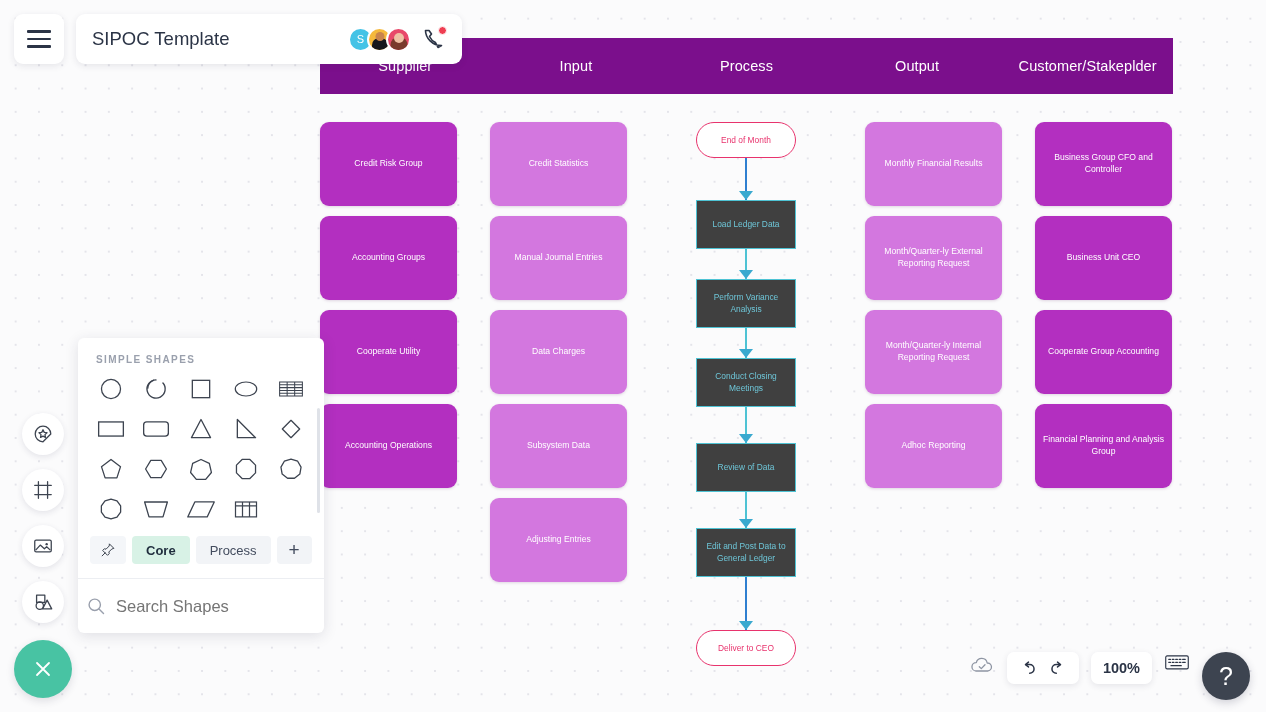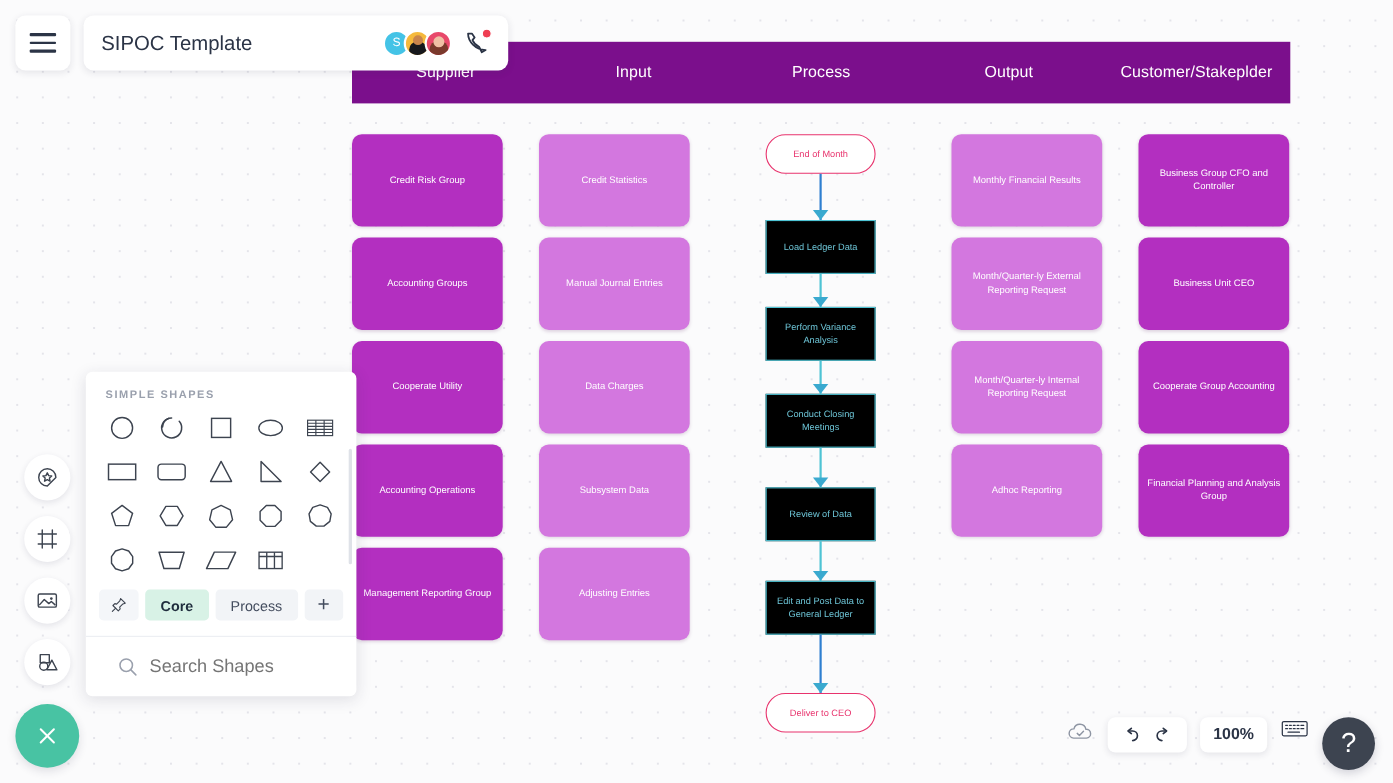--- a/index.html
+++ b/index.html
@@ -78,21 +78,21 @@
     border-radius: 18px;
     background: #ffffff;
     color: #e8336d;
     font-size: 8.4px;
     display: flex; align-items: center; justify-content: center;
     text-align: center;
   }
   .pbox {
     width: 100px; height: 49px;
     border: 1.5px solid #4ec3d4;
-    background: #000000;
+    background: #404040;
     color: #6ec6d8;
     font-size: 8.4px;
     line-height: 1.35;
     display: flex; align-items: center; justify-content: center;
     text-align: center;
     padding: 2px 5px;
   }
   .conn {
     width: 100px;
     display: flex; justify-content: center;
@@ -229,21 +229,21 @@
   .tab.pin { padding: 0 10px; background: #f4f6f9; }
   .tab.active { background: #d8f2e6; color: #1f2d3d; font-weight: 600; }
   .tab.plus { padding: 0 12px; font-size: 19px; color: #434c5e; }
   #panel-div {
     position: absolute; left: 0; right: 0; top: 240px;
     height: 1px; background: #eceef2;
   }
   #search-row {
     position: absolute; left: 0; right: 0; top: 241px; bottom: 0;
     display: flex; align-items: center;
-    padding: 0 28px;
+    padding: 0 8px;
   }
   #search-input {
     border: none; outline: none;
     font-family: "Liberation Sans", sans-serif;
     font-size: 16.5px;
     color: #9aa0ad;
     margin-left: 10px;
     flex: 1;
     background: transparent;
   }
@@ -295,21 +295,20 @@
   <div class="col-head">Process</div>
   <div class="col-head">Output</div>
   <div class="col-head">Customer/Stakeplder</div>
 </div>
 
 <div class="sipoc-col" id="col-supplier">
   <div class="card dark">Credit Risk Group</div>
   <div class="card dark">Accounting Groups</div>
   <div class="card dark">Cooperate Utility</div>
   <div class="card dark">Accounting Operations</div>
-  <div class="card dark">Management Reporting Group</div>
 </div>
 
 <div class="sipoc-col" id="col-input">
   <div class="card light">Credit Statistics</div>
   <div class="card light">Manual Journal Entries</div>
   <div class="card light">Data Charges</div>
   <div class="card light">Subsystem Data</div>
   <div class="card light">Adjusting Entries</div>
 </div>
 

